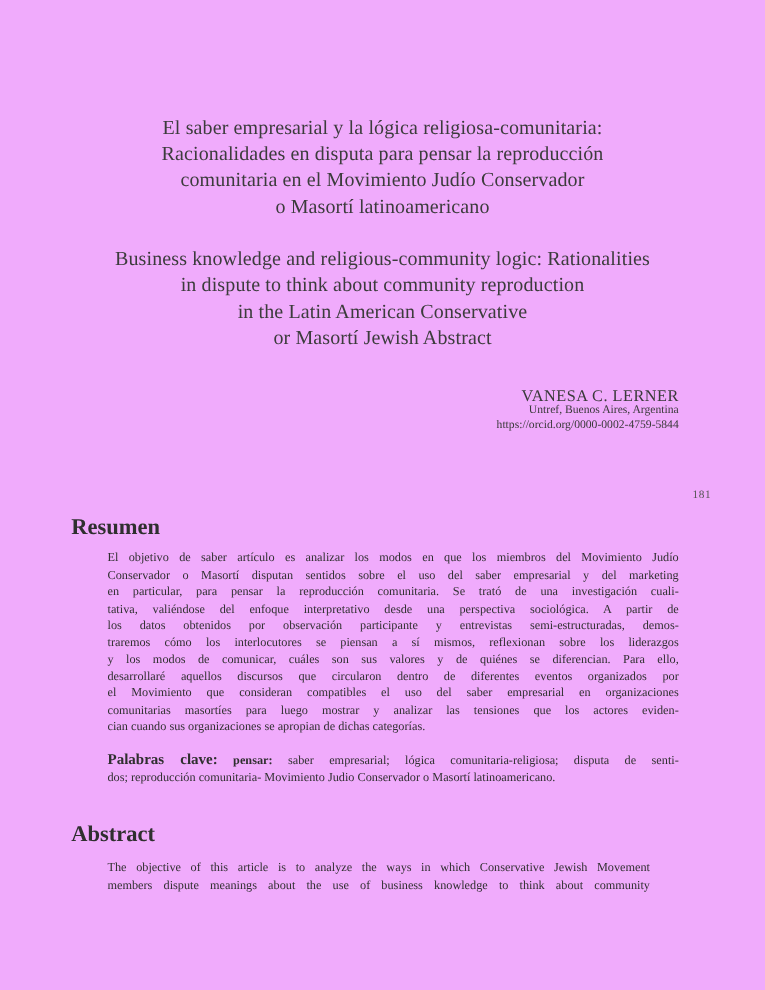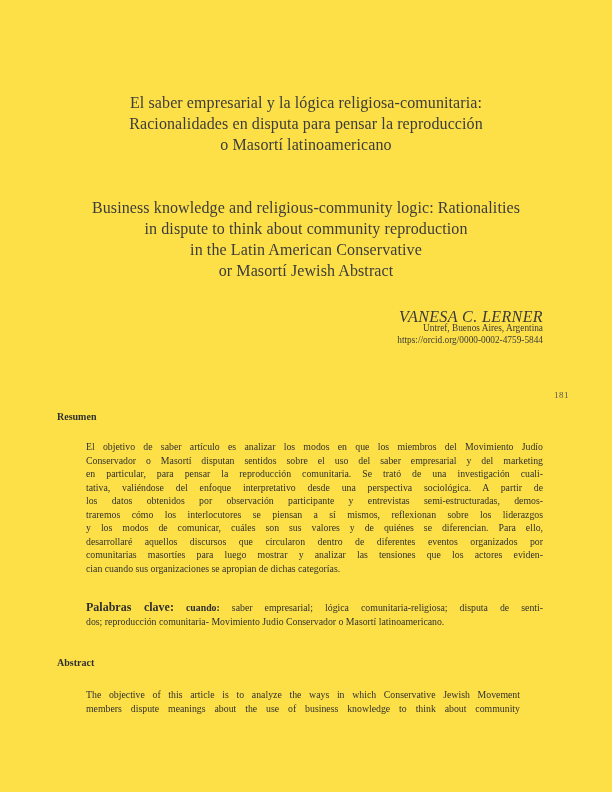--- a/index.html
+++ b/index.html
@@ -5,53 +5,53 @@
   * { margin: 0; padding: 0; box-sizing: border-box; }
   html, body {
     width: 612px; height: 792px;
     background: #ffffff;
     overflow: hidden;
     font-family: "Liberation Serif", "DejaVu Serif", serif;
   }
   .page {
     position: relative;
     width: 612px; height: 792px;
-    background: #fde047;
+    background: #f0abfc;
     color: #303030;
   }
   .title-block {
     position: absolute;
     left: 0; width: 612px;
     text-align: center;
     font-size: 16px;
     line-height: 21px;
     color: #3c3c3c;
     letter-spacing: 0.1px;
   }
   .title-es { top: 92px; }
   .title-en { top: 197px; }
   .author-block {
     position: absolute;
     top: 310px; right: 69px;
     text-align: right;
     color: #3a3a3a;
   }
-  .author-name { font-size: 16px; line-height: 13px; letter-spacing: 0.4px; font-style: italic; }
+  .author-name { font-size: 13px; line-height: 13px; letter-spacing: 0.4px; }
   .author-affil, .author-orcid { font-size: 9.3px; line-height: 11.8px; }
   .pagenum {
     position: absolute;
     top: 390px; left: 554px;
     font-size: 9px; color: #555555;
     letter-spacing: 0.5px;
     text-align: right;
   }
   .section-heading {
     position: absolute;
     left: 57px;
-    font-size: 10px;
+    font-size: 18px;
     font-weight: bold;
     color: #2f2f2f;
   }
   .resumen-h { top: 411px; }
   .abstract-h { top: 657px; }
   .body-block {
     position: absolute;
     left: 86px;
     font-size: 9.8px;
     line-height: 13.55px;
@@ -66,20 +66,21 @@
   .kw-small { font-size: 9.8px; font-weight: bold; color: #2f2f2f; }
 </style>
 </head>
 <body>
 
 <div class="page">
 
   <div class="title-block title-es">
     <div class="tline">El saber empresarial y la lógica religiosa-comunitaria:</div>
     <div class="tline">Racionalidades en disputa para pensar la reproducción</div>
+    <div class="tline">comunitaria en el Movimiento Judío Conservador</div>
     <div class="tline">o Masortí latinoamericano</div>
   </div>
 
   <div class="title-block title-en">
     <div class="tline">Business knowledge and religious-community logic: Rationalities</div>
     <div class="tline">in dispute to think about community reproduction</div>
     <div class="tline">in the Latin American Conservative</div>
     <div class="tline">or Masortí Jewish Abstract</div>
   </div>
 
@@ -95,28 +96,29 @@
 
   <div class="body-block resumen-body">
     <div class="jline">El objetivo de saber artículo es analizar los modos en que los miembros del Movimiento Judío</div>
     <div class="jline">Conservador o Masortí disputan sentidos sobre el uso del saber empresarial y del marketing</div>
     <div class="jline">en particular, para pensar la reproducción comunitaria. Se trató de una investigación cuali-</div>
     <div class="jline">tativa, valiéndose del enfoque interpretativo desde una perspectiva sociológica. A partir de</div>
     <div class="jline">los datos obtenidos por observación participante y entrevistas semi-estructuradas, demos-</div>
     <div class="jline">traremos cómo los interlocutores se piensan a sí mismos, reflexionan sobre los liderazgos</div>
     <div class="jline">y los modos de comunicar, cuáles son sus valores y de quiénes se diferencian. Para ello,</div>
     <div class="jline">desarrollaré aquellos discursos que circularon dentro de diferentes eventos organizados por</div>
+    <div class="jline">el Movimiento que consideran compatibles el uso del saber empresarial en organizaciones</div>
     <div class="jline">comunitarias masortíes para luego mostrar y analizar las tensiones que los actores eviden-</div>
     <div class="jline-last">cian cuando sus organizaciones se apropian de dichas categorías.</div>
   </div>
 
   <div class="body-block keywords-block">
     <div class="jline">
       <span class="kw-big">Palabras clave:</span>
-      <span class="kw-small">cuando:</span>
+      <span class="kw-small">pensar:</span>
       <span>saber empresarial; lógica comunitaria-religiosa; disputa de senti-</span>
     </div>
     <div class="jline-last">dos; reproducción comunitaria- Movimiento Judio Conservador o Masortí latinoamericano.</div>
   </div>
 
   <div class="section-heading abstract-h">Abstract</div>
 
   <div class="body-block abstract-body">
     <div class="jline">The objective of this article is to analyze the ways in which Conservative Jewish Movement</div>
     <div class="jline">members dispute meanings about the use of business knowledge to think about community</div>

